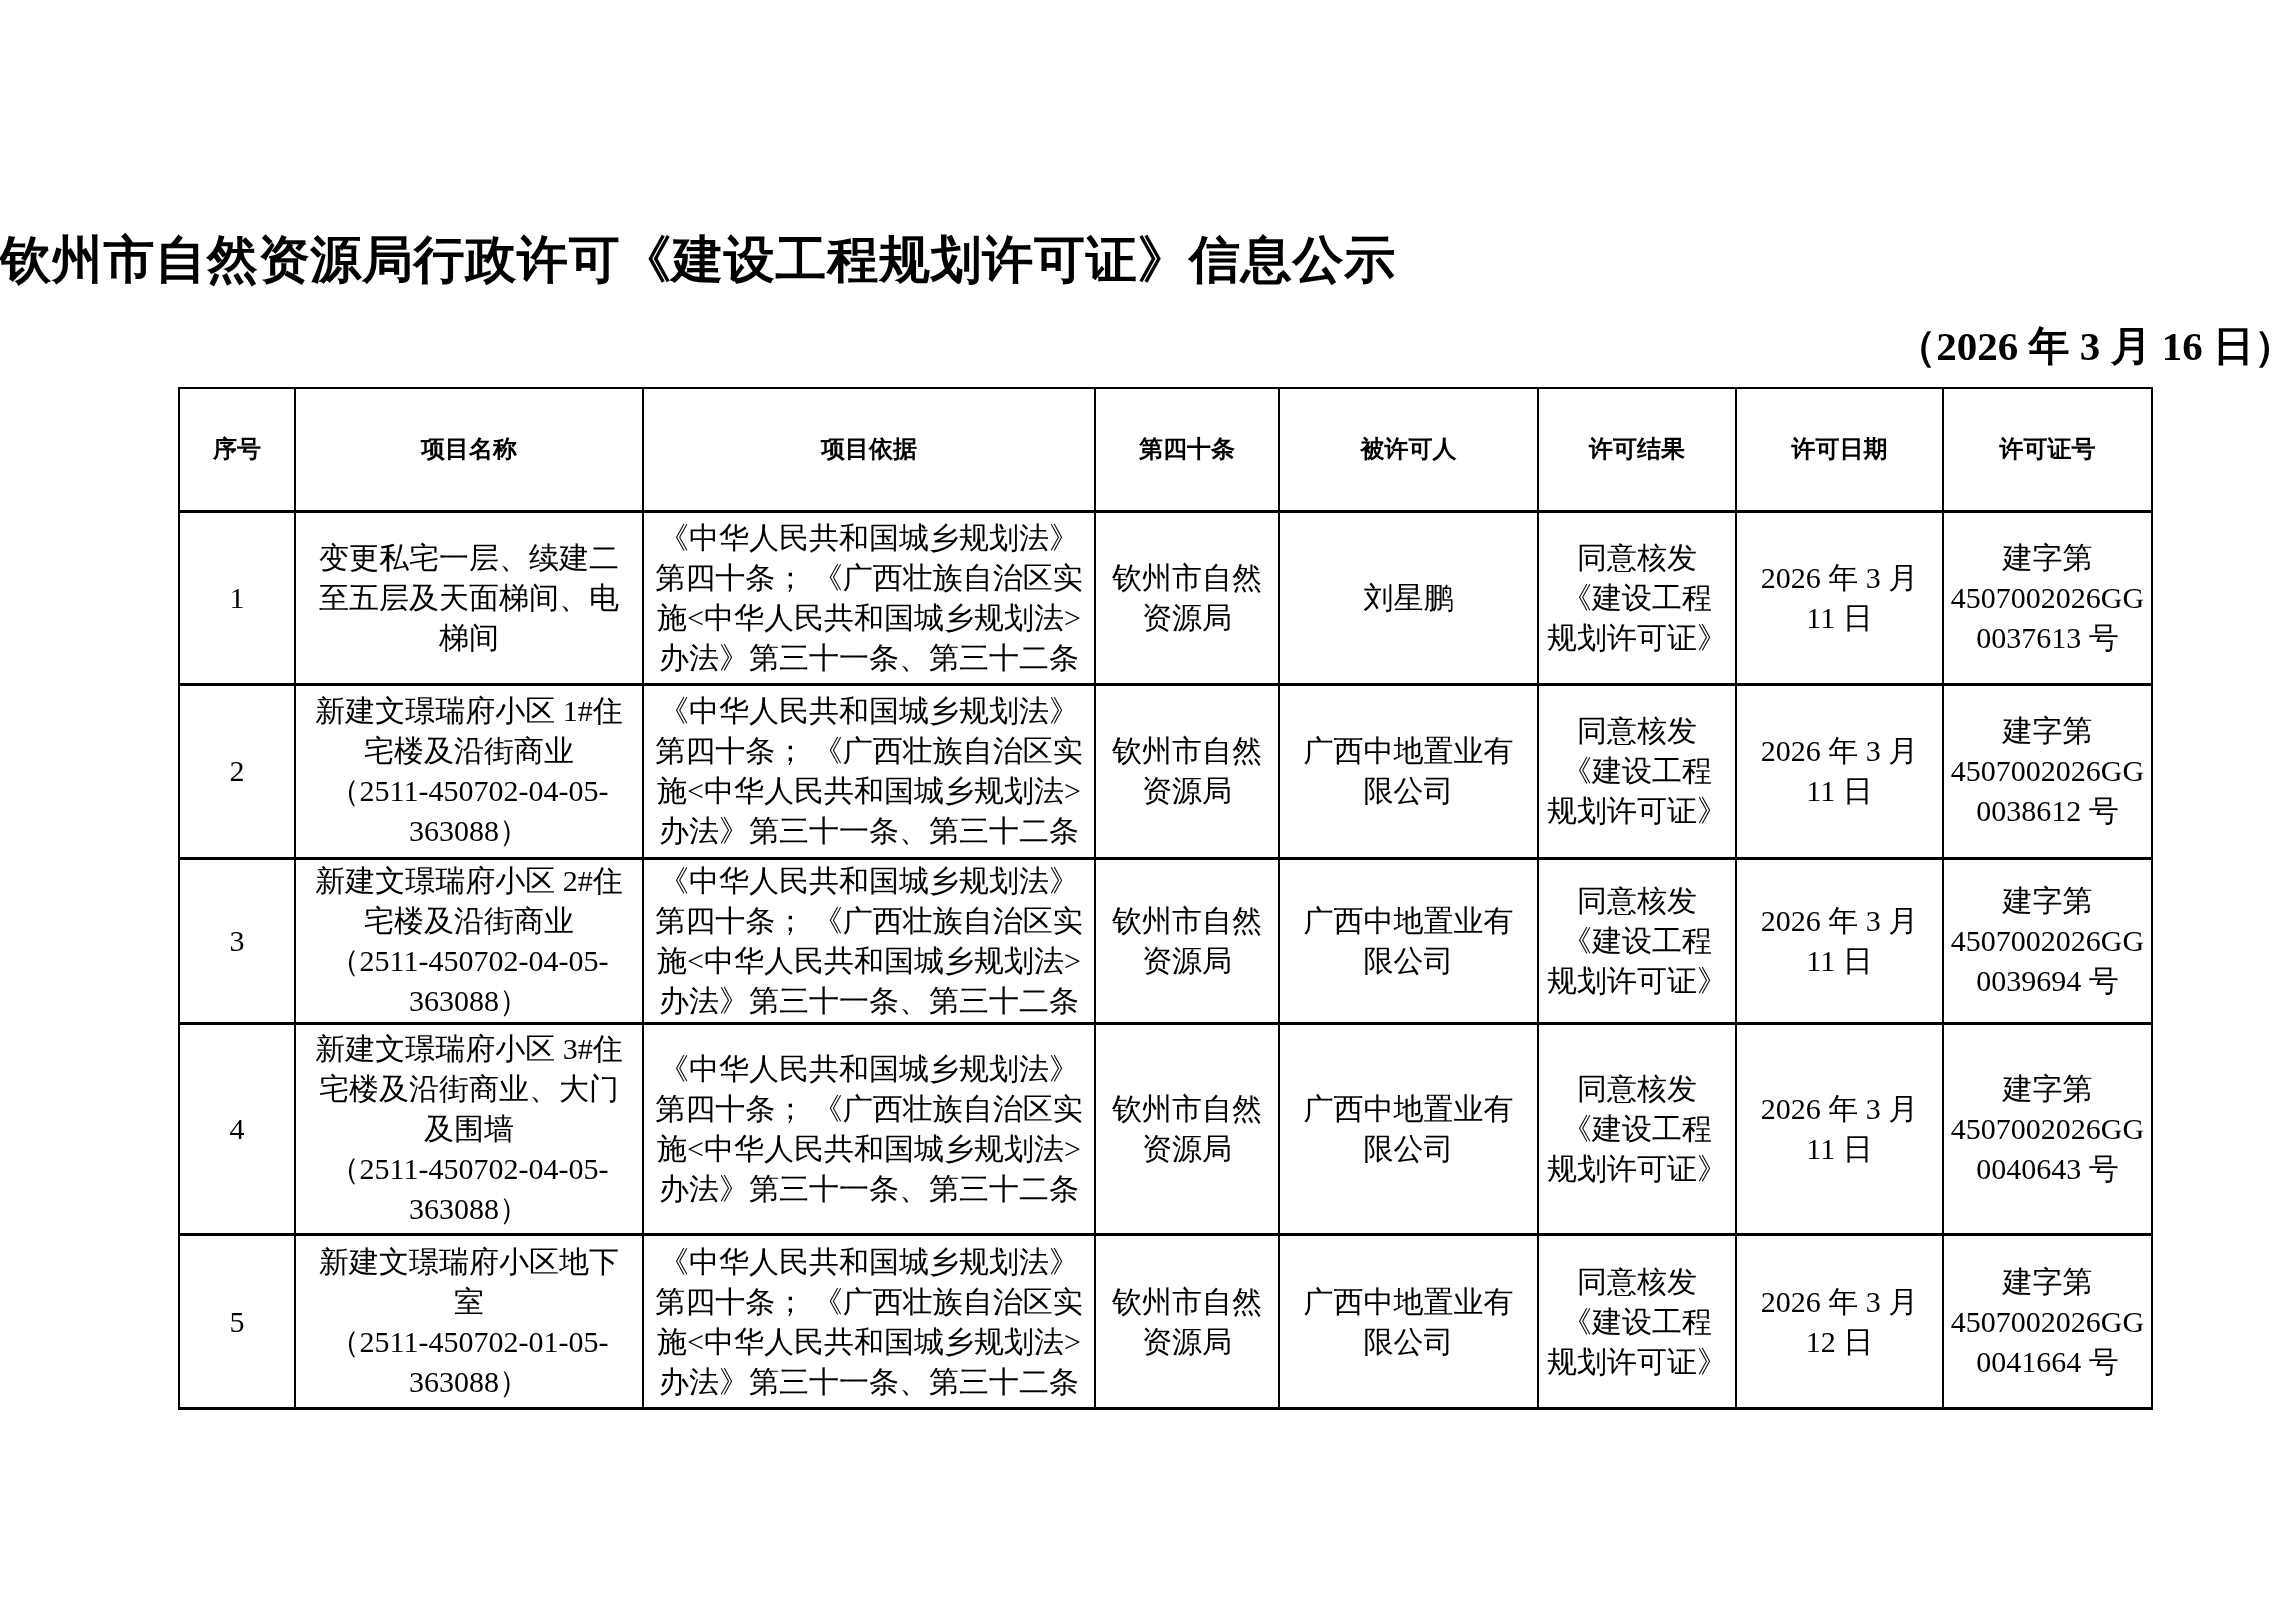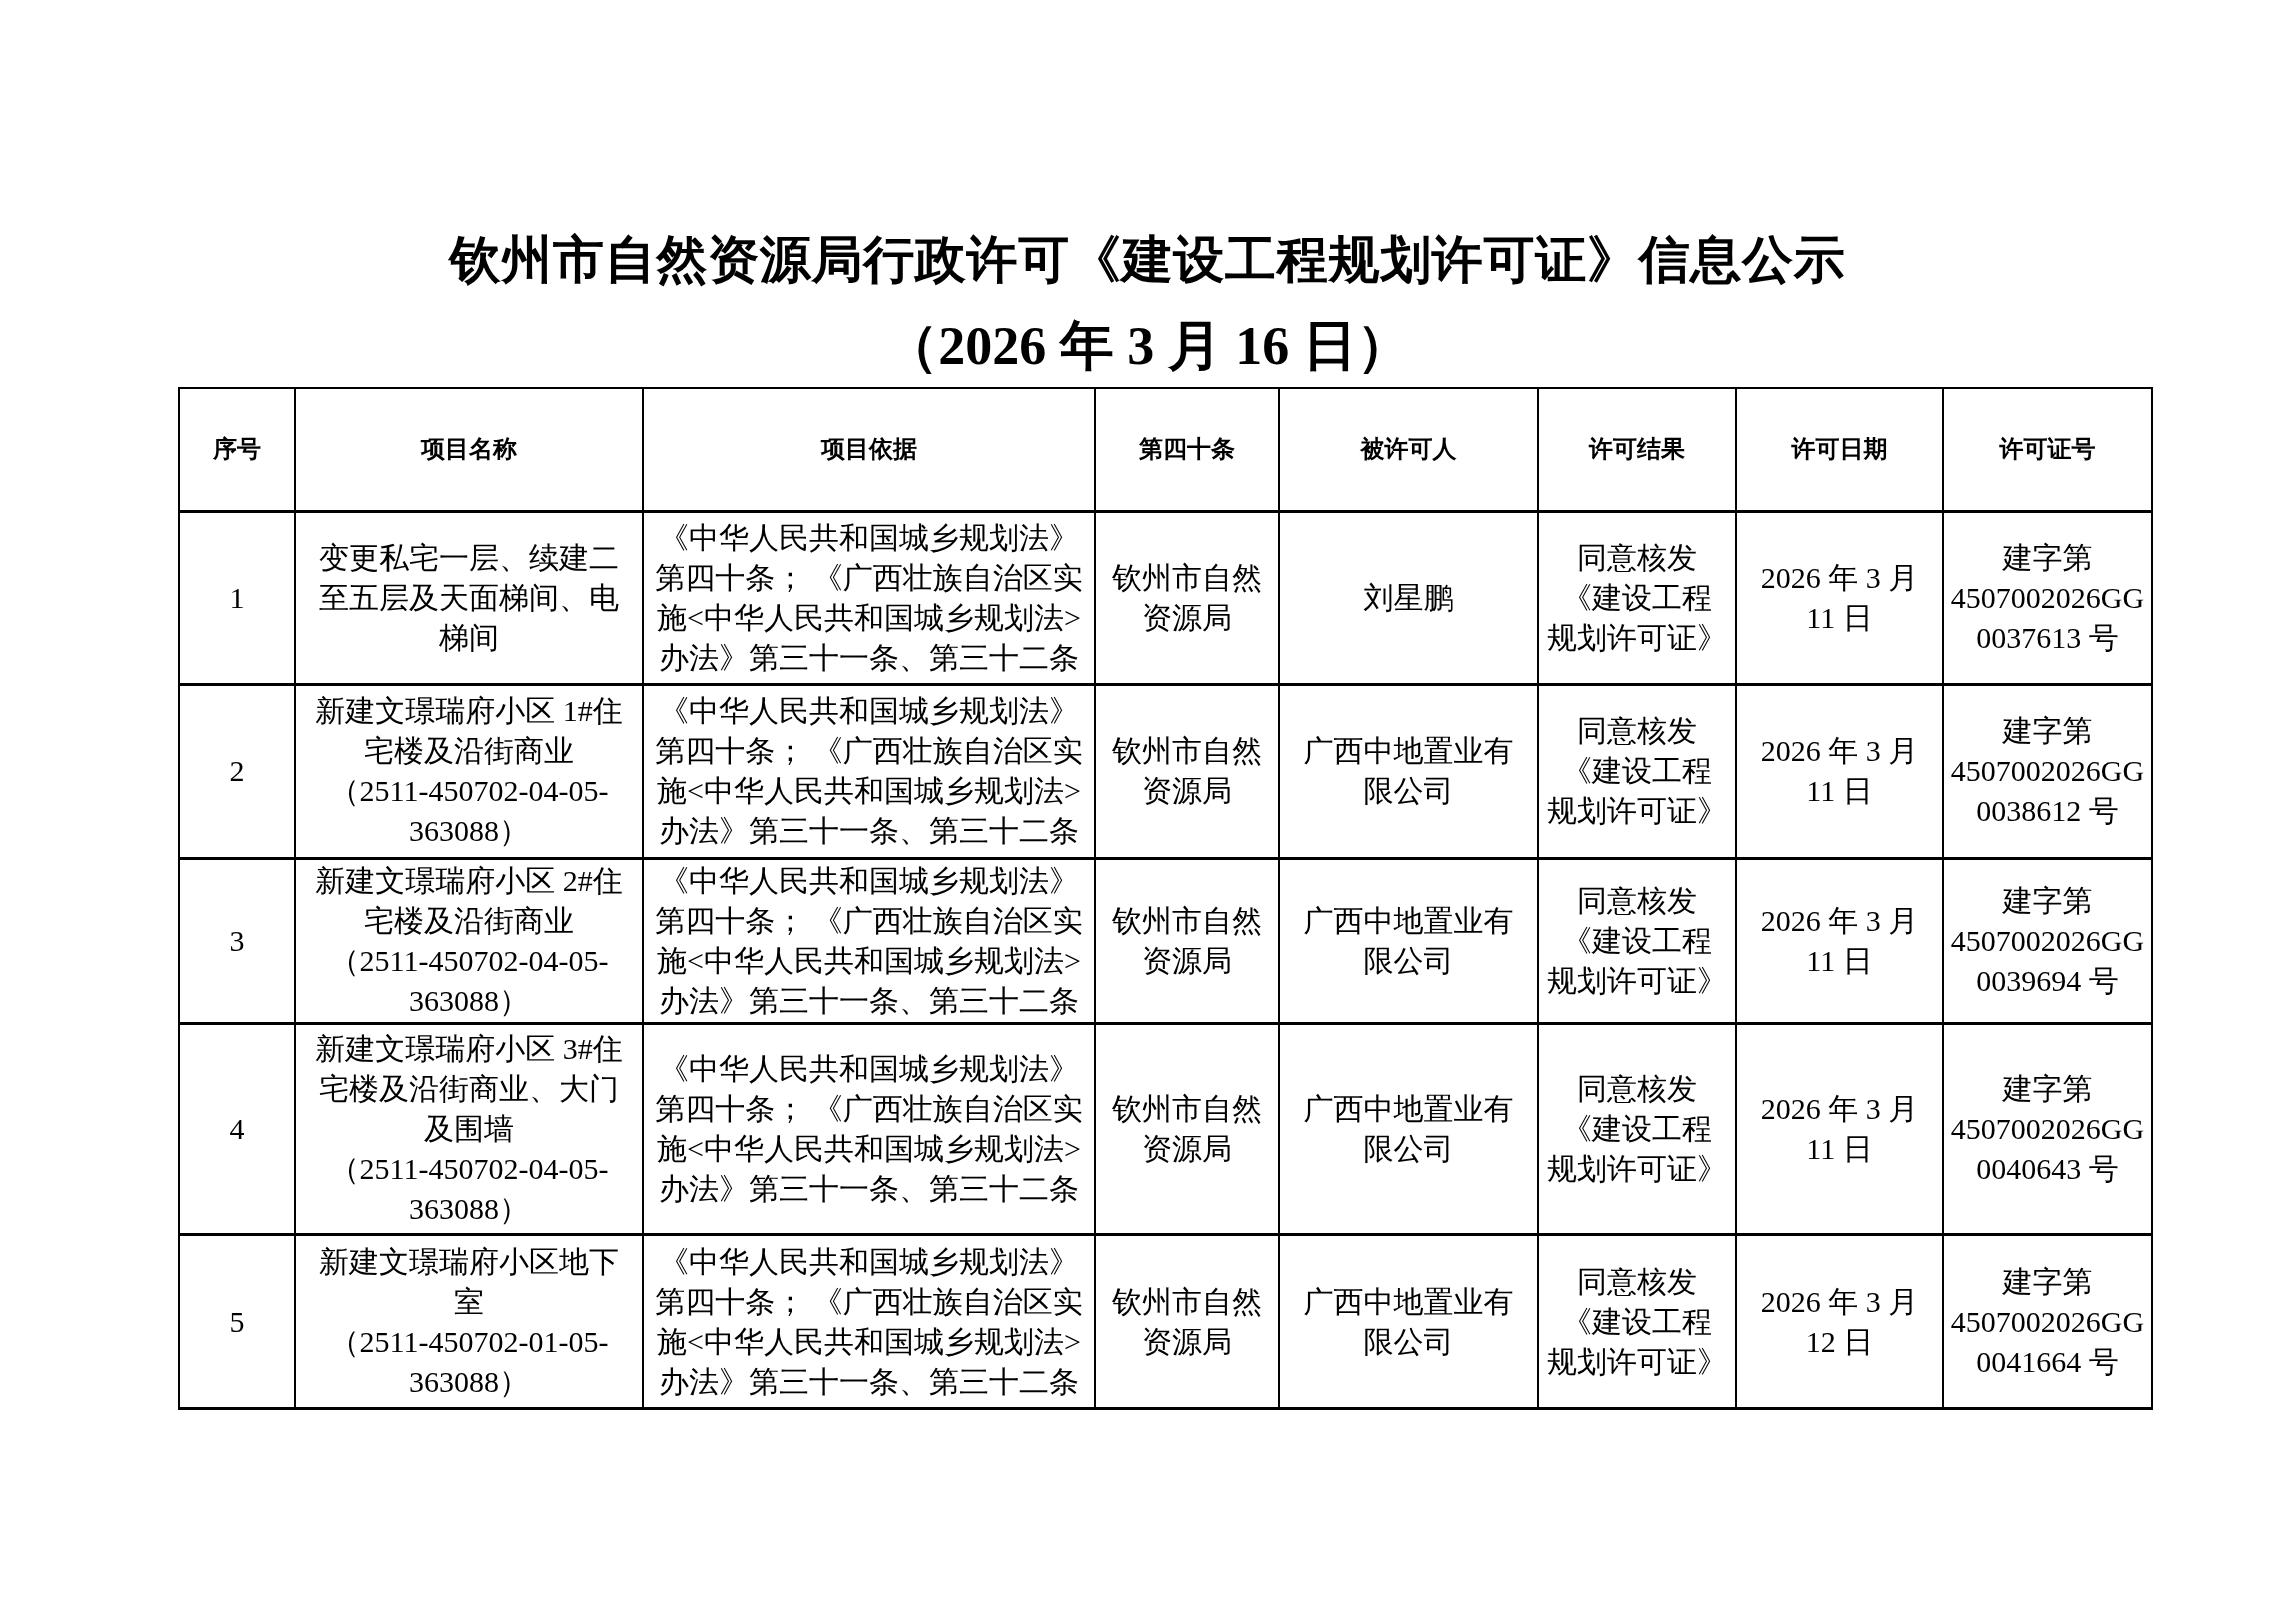--- a/index.html
+++ b/index.html
@@ -6,30 +6,29 @@
   .page{
     position:relative;
     width:2295px;height:1623px;
     background:#ffffff;
     font-family:"Liberation Serif","DejaVu Serif",serif;
     color:#000;
     overflow:hidden;
   }
   .doc-title{
     position:absolute;top:230px;left:0;width:100%;
-    text-align:center;
     font-size:51px;font-weight:bold;
     letter-spacing:0.7px;
     line-height:60px;
     white-space:nowrap;
   }
   .doc-subtitle{
     position:absolute;top:322px;left:0;width:100%;
-    text-align:center;
-    font-size:54px;font-weight:bold;
+    text-align:right;
+    font-size:41px;font-weight:bold;
     line-height:48px;
     white-space:nowrap;
   }
   table.permit-table{
     position:absolute;left:178px;top:387px;
     width:1973px;
     border-collapse:collapse;
     table-layout:fixed;
   }
   .permit-table th,.permit-table td{

